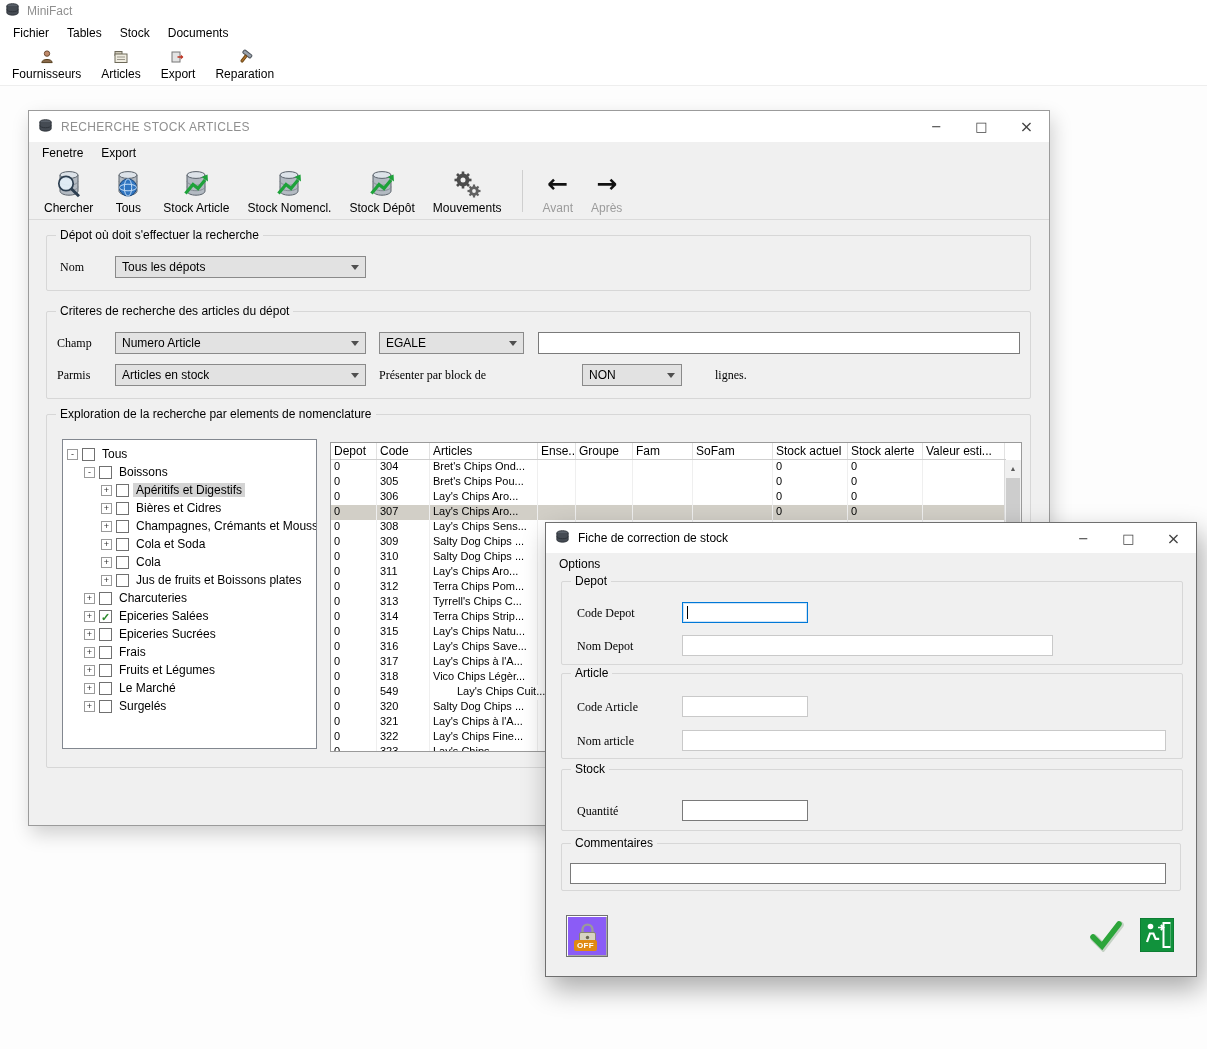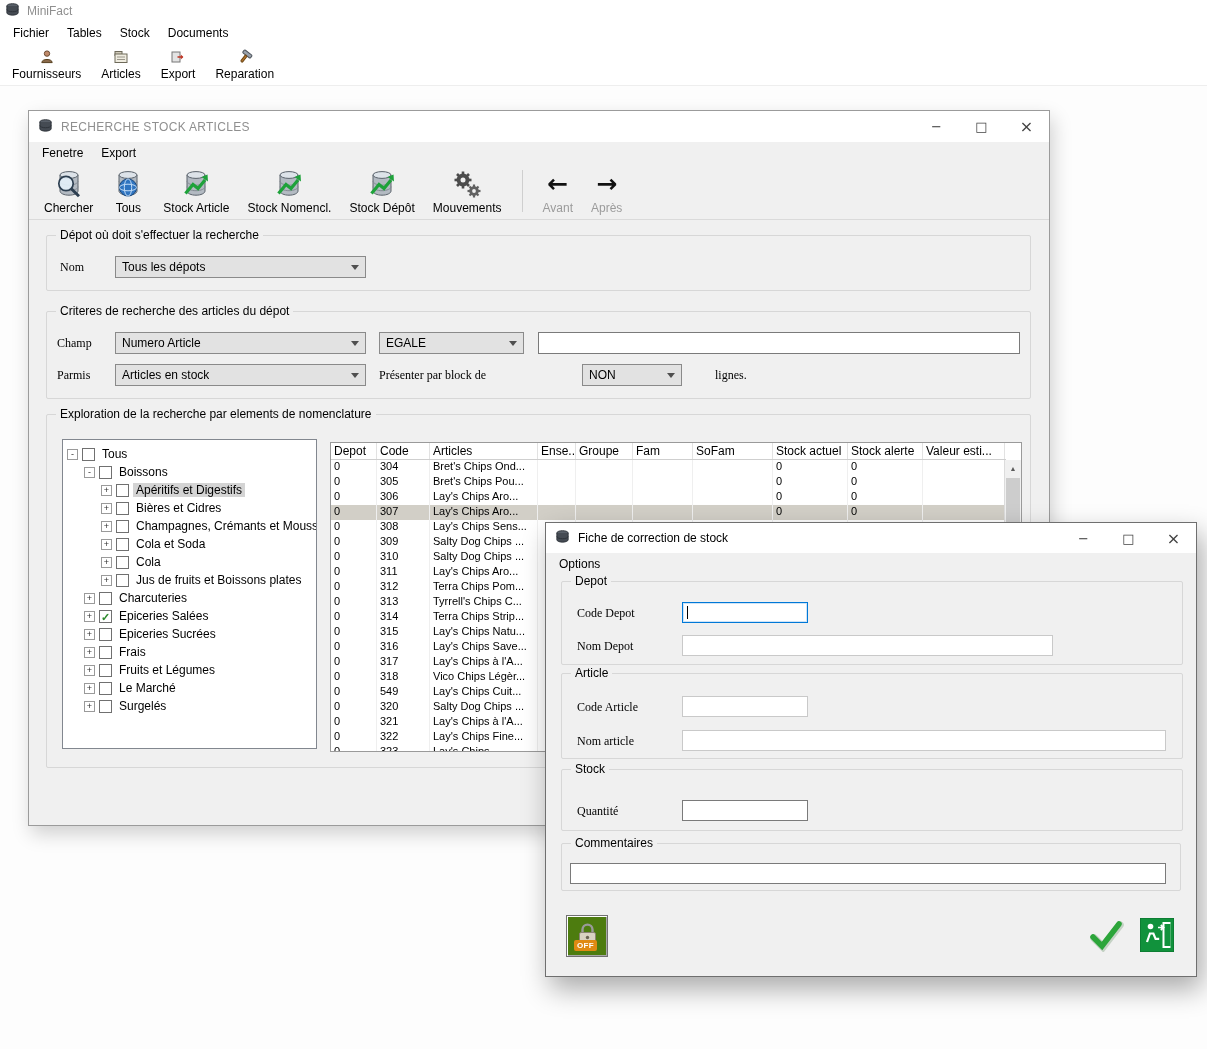--- a/index.html
+++ b/index.html
@@ -100,21 +100,21 @@
 #lbl-code-article{left:15px;top:26px;}
 #input-code-article{left:120px;top:22px;width:126px;}
 #lbl-nom-article{left:15px;top:60px;}
 #input-nom-article{left:120px;top:56px;width:484px;}
 #gb-d-stock{left:15px;top:246px;width:622px;height:62px;}
 #lbl-quantite{left:15px;top:34px;}
 #input-quantite{left:120px;top:30px;width:126px;}
 #gb-d-comments{left:15px;top:320px;width:620px;height:48px;}
 #input-comments{left:8px;top:19px;width:596px;}
 
-#lock-btn{position:absolute;left:20px;top:392px;width:42px;height:42px;background:#4d7c0f;border:1px solid #707070;box-shadow:inset 1px 1px 0 #fff,inset -1px -1px 0 #a8a8a8;display:flex;align-items:center;justify-content:center;}
+#lock-btn{position:absolute;left:20px;top:392px;width:42px;height:42px;background:#8b5cf6;border:1px solid #707070;box-shadow:inset 1px 1px 0 #fff,inset -1px -1px 0 #a8a8a8;display:flex;align-items:center;justify-content:center;}
 #lock-badge{position:absolute;left:7px;bottom:5px;background:#e08a12;color:#fff;font-size:8px;font-weight:bold;padding:1px 3px;border-radius:2px;letter-spacing:.3px;}
 #check-btn{position:absolute;left:540px;top:396px;width:42px;height:36px;background:transparent;border:none;display:flex;align-items:center;justify-content:center;}
 #exit-btn{position:absolute;left:592px;top:394px;width:38px;height:38px;background:transparent;border:none;display:flex;align-items:center;justify-content:center;}
 
 
 #statusbar{position:absolute;left:0;bottom:0;width:100%;height:21px;background:#f7f7f7;border-top:1px solid #c9c9c9;display:flex;align-items:center;padding-left:8px;font-style:italic;}
 </style>
 </head>
 <body>
 
@@ -610,21 +610,21 @@
               <div class="gr-cell" style="width: 57px;"></div>
               <div class="gr-cell" style="width: 60px;"></div>
               <div class="gr-cell" style="width: 80px;"></div>
               <div class="gr-cell" style="width: 75px;"></div>
               <div class="gr-cell" style="width: 75px;"></div>
               <div class="gr-cell" style="width: 82px;"></div>
             </div>
             <div class="grid-row">
               <div class="gr-cell" style="width: 46px;">0</div>
               <div class="gr-cell" style="width: 53px;">549</div>
-              <div class="gr-cell" style="width: 108px;">Lay's Chips Cuit...</div>
+              <div class="gr-cell" style="width: 108px; margin-left: 24px;">Lay's Chips Cuit...</div>
               <div class="gr-cell" style="width: 38px;"></div>
               <div class="gr-cell" style="width: 57px;"></div>
               <div class="gr-cell" style="width: 60px;"></div>
               <div class="gr-cell" style="width: 80px;"></div>
               <div class="gr-cell" style="width: 75px;"></div>
               <div class="gr-cell" style="width: 75px;"></div>
               <div class="gr-cell" style="width: 82px;"></div>
             </div>
             <div class="grid-row">
               <div class="gr-cell" style="width: 46px;">0</div>

